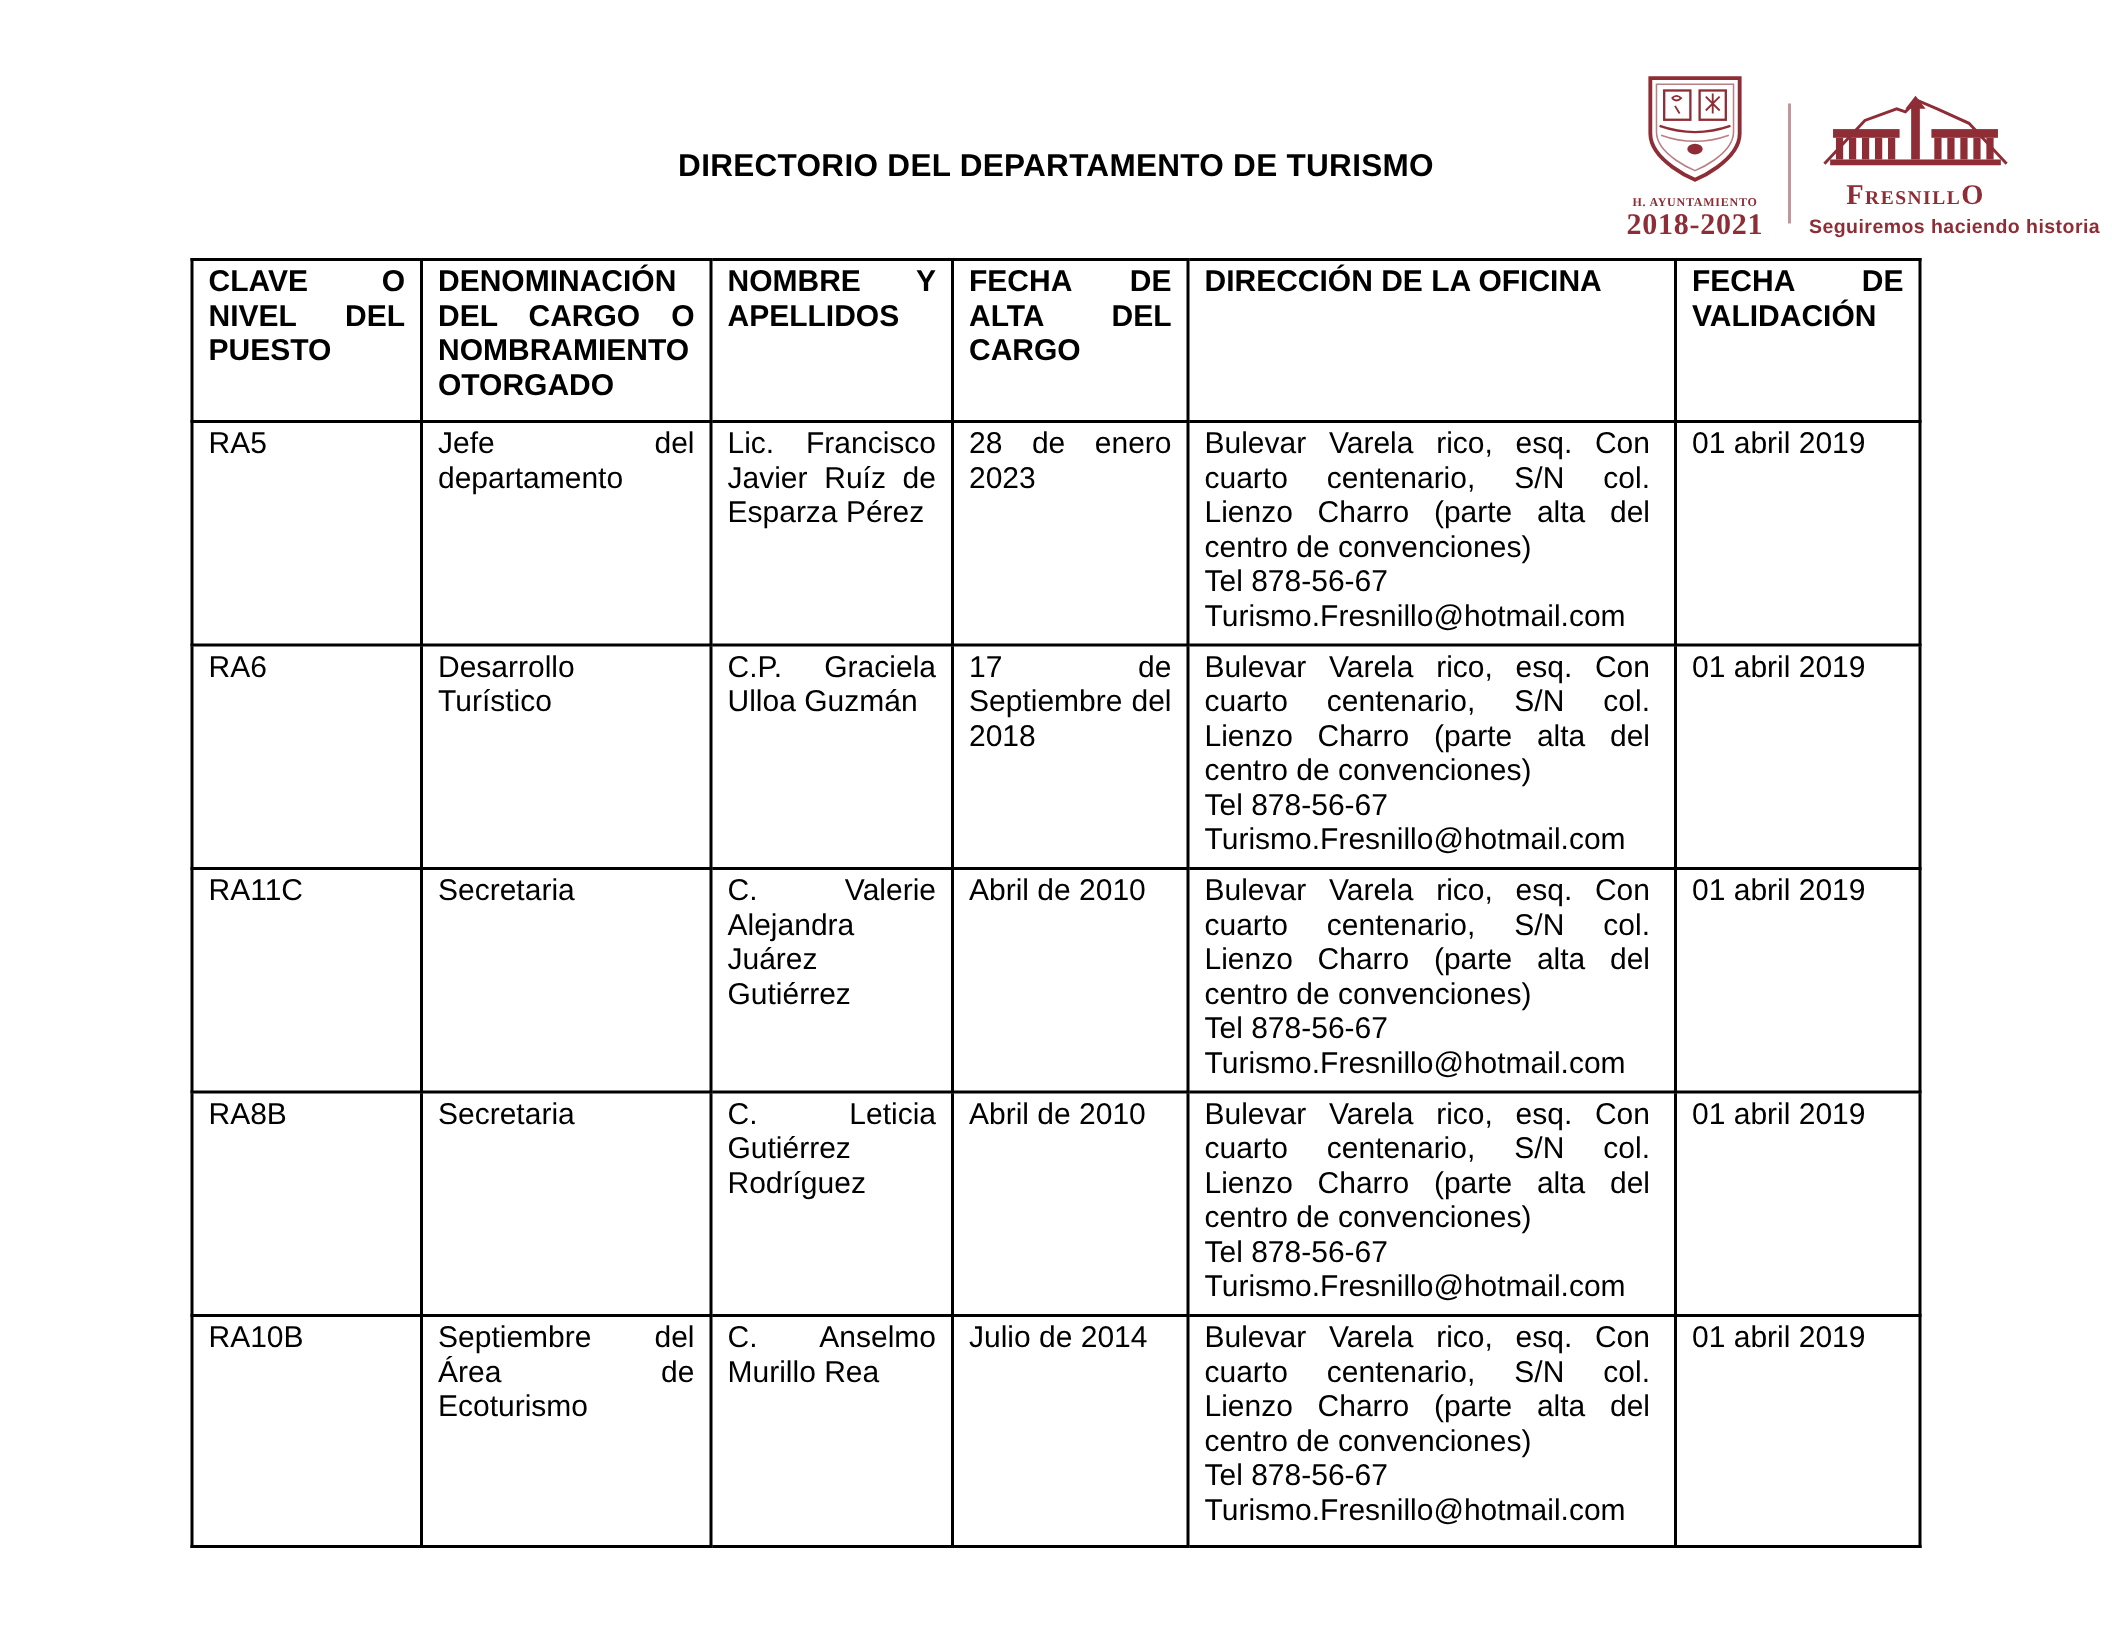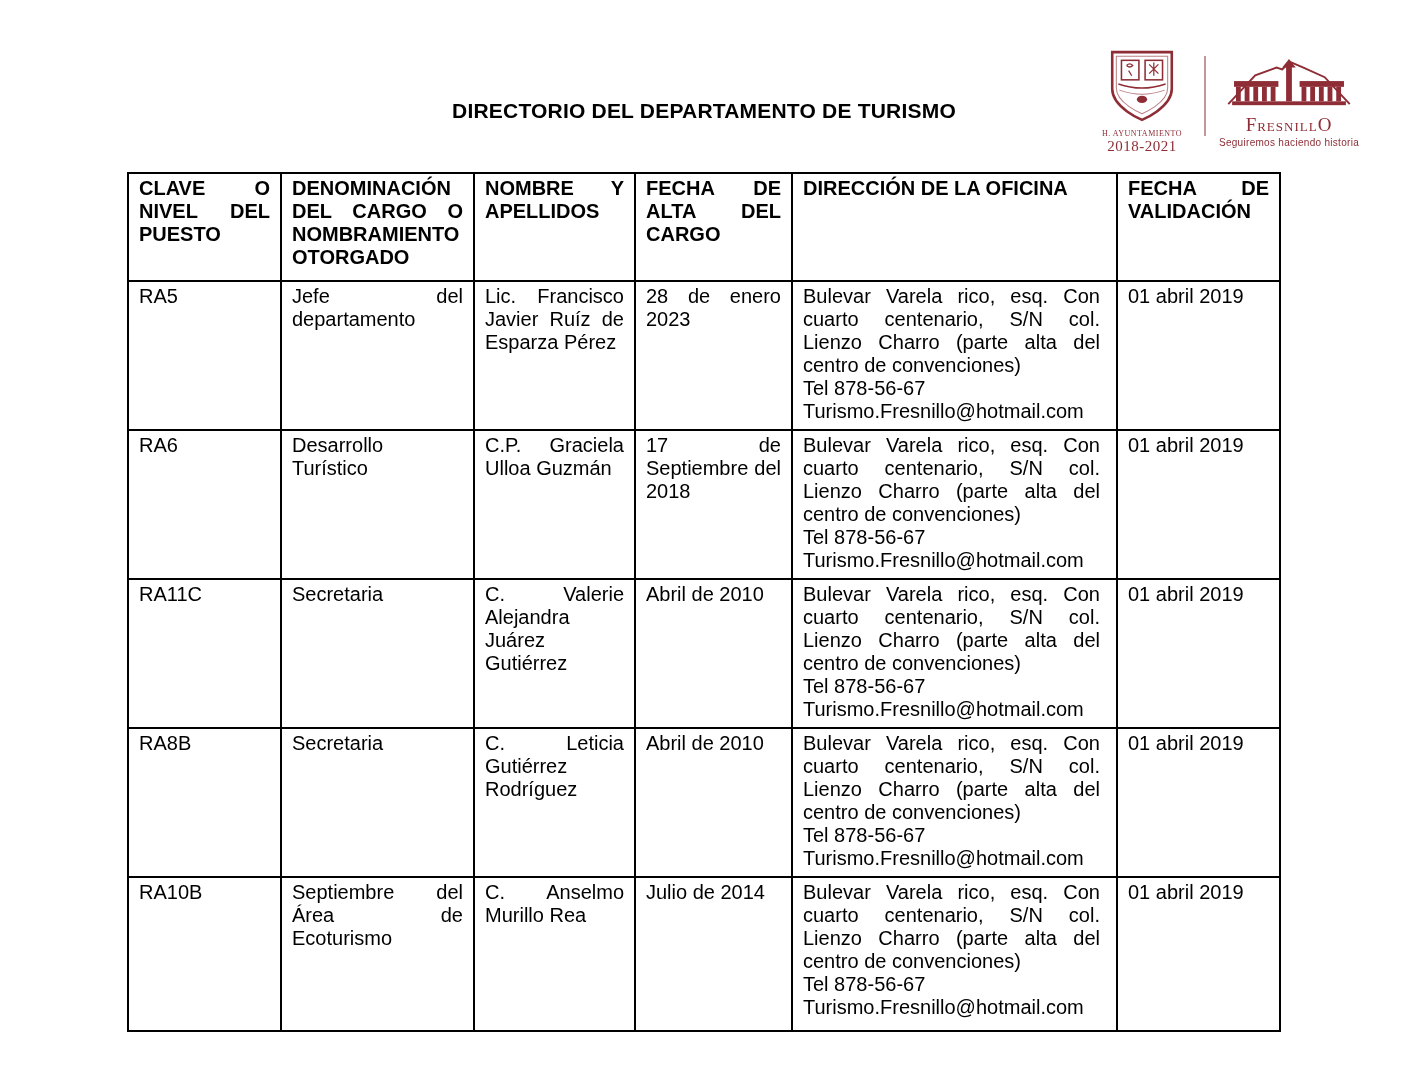--- a/index.html
+++ b/index.html
@@ -30,39 +30,40 @@
     width: 1408px;
     text-align: center;
     font-weight: bold;
     font-size: 21px;
     line-height: 27px;
     letter-spacing: 0.2px;
   }
   .logos {
     position: absolute;
     top: 48px;
-    right: 48px;
+    right: 60px;
     display: flex;
-    align-items: flex-start;
+    align-items: center;
+    font-weight: bold;
   }
   .logo-maroon { color: #8e2d35; }
   .logo-ayto {
     width: 100px;
     text-align: center;
   }
   .ayto-line1 {
     font-family: "Liberation Serif", serif;
     font-size: 8px;
     letter-spacing: 0.5px;
     margin-top: 1px;
     white-space: nowrap;
   }
   .ayto-line2 {
     font-family: "Liberation Serif", serif;
-    font-size: 15px;
+    font-size: 20px;
     letter-spacing: 0.5px;
   }
   .logo-divider {
     width: 2px;
     height: 80px;
     background: #c2979b;
     margin: 8px 12px 0 12px;
   }
   .logo-fresnillo {
     width: 142px;
@@ -72,21 +73,21 @@
   .fres-wordmark {
     font-family: "Liberation Serif", serif;
     font-variant: small-caps;
     font-size: 19px;
     line-height: 25px;
     letter-spacing: 1px;
     margin-top: -2px;
     white-space: nowrap;
   }
   .fres-tagline {
-    font-size: 10px;
+    font-size: 13px;
     letter-spacing: 0.3px;
     white-space: nowrap;
   }
   
   table.directory {
     margin-left: 127px;
     width: 1152px;
     border-collapse: collapse;
     table-layout: fixed;
     font-size: 20px;

